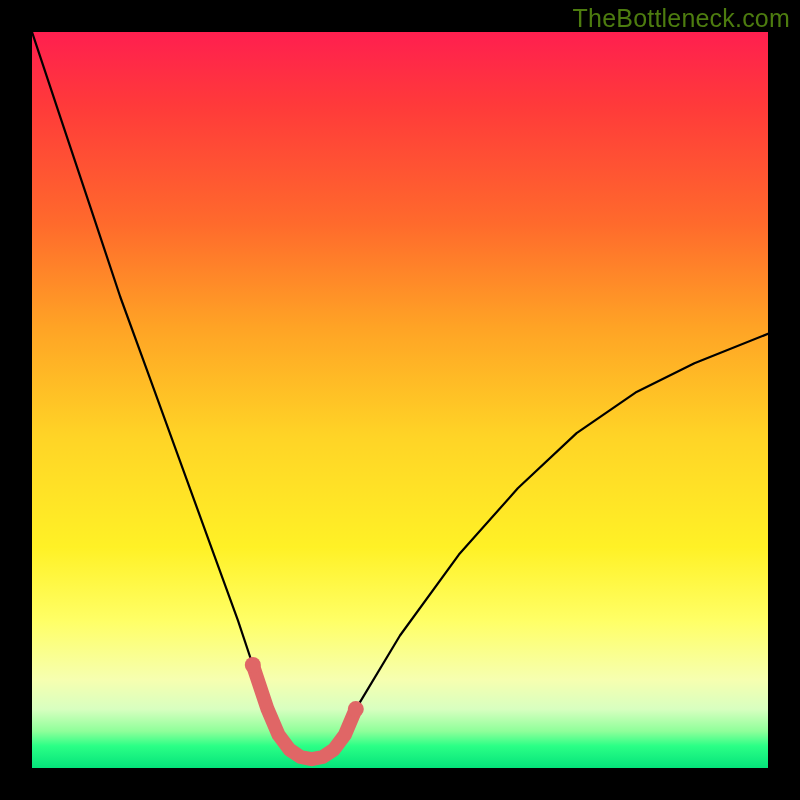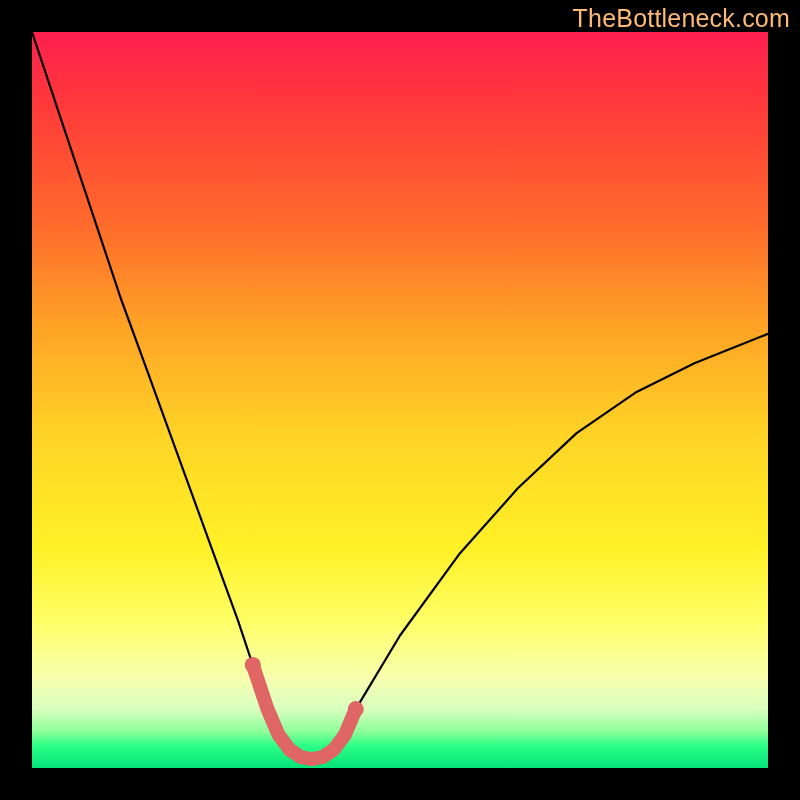--- a/index.html
+++ b/index.html
@@ -47,21 +47,21 @@
     top: 0;
     width: 736px;
     height: 736px;
   }
   .watermark {
     position: absolute;
     top: 4px;
     right: 10px;
     font-family: Arial, Helvetica, sans-serif;
     font-size: 25px;
-    color: #fdba74;
+    color: #4d7c0f;
     letter-spacing: 0.2px;
     user-select: none;
   }
 </style>
 </head>
 <body>
 
 <div class="frame">
   <div class="watermark">TheBottleneck.com</div>
   <div class="plot">

